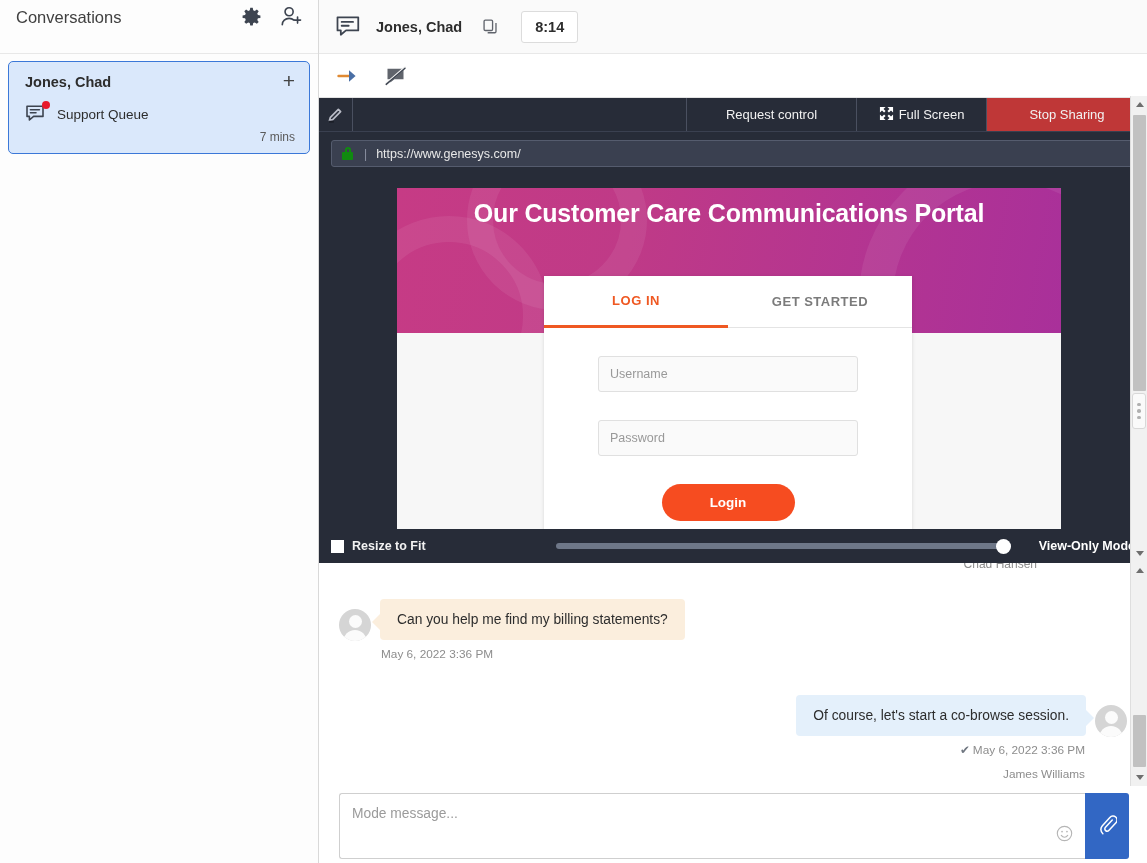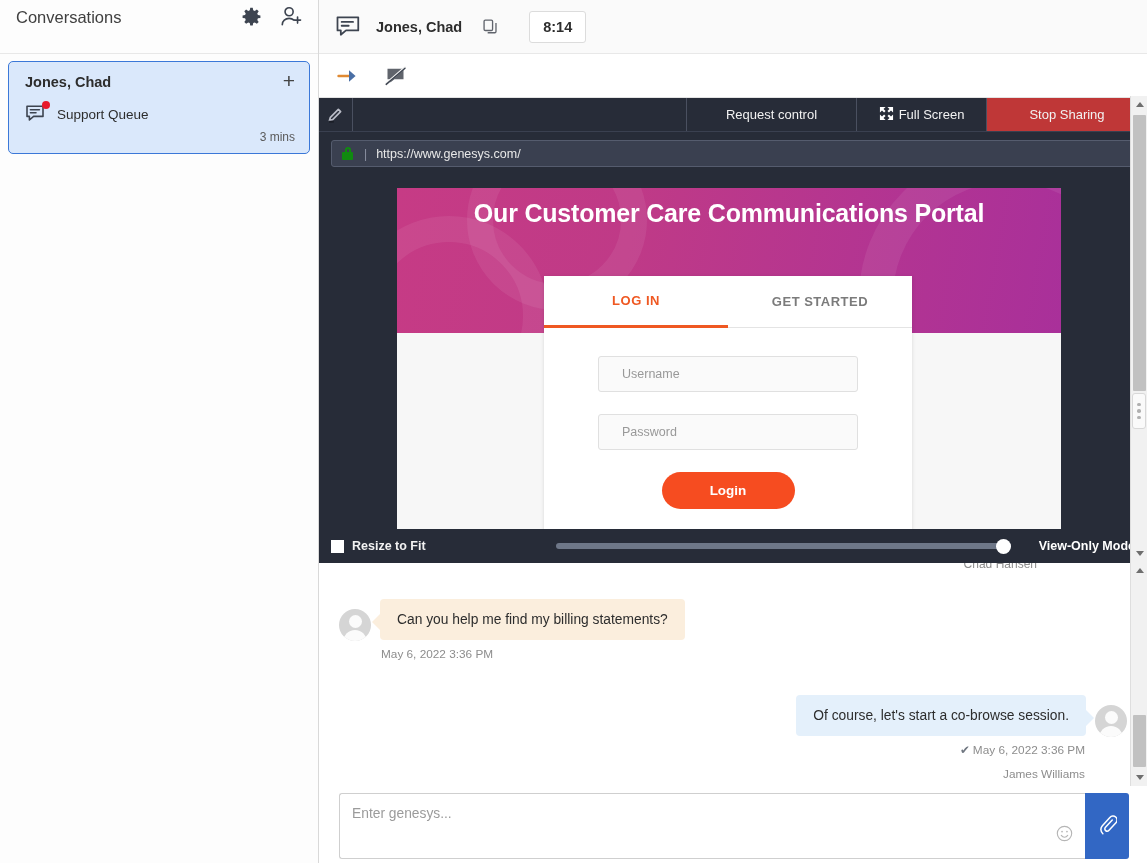--- a/index.html
+++ b/index.html
@@ -44,21 +44,21 @@
   .main { flex: 1; height: 863px; display: flex; flex-direction: column; background: #fff; position: relative; }
 
   .m-header {
     height: 54px; display: flex; align-items: center; padding: 0 16px;
     border-bottom: 1px solid #e8e8e8; background: #fafafa; flex: 0 0 54px;
   }
   .m-chat-icon { color: #3d4450; display: flex; margin-right: 14px; }
   .m-name { font-size: 14.5px; font-weight: bold; color: #2d2d2d; }
   .m-copy { margin-left: 20px; color: #60646c; display: flex; cursor: pointer; }
   .m-timer {
-    margin-left: 30px; border: 1px solid #dcdcdc; background: #fff; border-radius: 3px;
+    margin-left: 22px; border: 1px solid #dcdcdc; background: #fff; border-radius: 3px;
     padding: 7px 13px; font-size: 14.5px; font-weight: bold; color: #2d2d2d;
   }
 
   .m-actionbar {
     height: 44px; display: flex; align-items: center; gap: 26px;
     padding: 0 18px; border-bottom: 1px solid #e3e3e3; background: #fff; flex: 0 0 44px;
   }
 
   
   .cobrowse { position: relative; flex: 0 0 465px; background: #272c38; display: flex; flex-direction: column; }
@@ -106,22 +106,22 @@
   }
   .tabs { display: flex; height: 52px; }
   .tab { flex: 1; display: flex; align-items: center; justify-content: center;
          font-size: 13px; font-weight: bold; letter-spacing: 0.5px; cursor: pointer;
          border-bottom: 1px solid #e4e4e4; }
   .tab.active { color: #ef5822; border-bottom: 3px solid #ef5822; }
   .tab.inactive { color: #7b7b7b; }
   .form { padding: 28px 54px 0 54px; }
   .fld {
     height: 36px; border: 1px solid #e0e0e0; border-radius: 3px; background: #fafafa;
-    display: flex; align-items: center; padding: 0 23px; font-size: 12.5px; color: #999;
-    margin-bottom: 22px; cursor: text;
+    display: flex; align-items: center; padding: 0 11px; font-size: 12.5px; color: #999;
+    margin-bottom: 28px; cursor: text;
   }
   .login-btn {
     display: block; margin: 12px auto 0 auto; width: 133px; height: 37px;
     background: #f64c20; border: none; border-radius: 19px; color: #fff;
     font-size: 13.5px; font-weight: bold; cursor: pointer; font-family: inherit;
   }
 
   .cb-footer { height: 34px; display: flex; align-items: center; padding: 0 12px; background: #272c38; flex: 0 0 34px; }
   .cbx { width: 13px; height: 13px; background: #fff; margin-right: 8px; cursor: pointer; }
   .cb-ftxt { color: #f2f2f2; font-size: 12.5px; font-weight: bold; }
@@ -211,21 +211,21 @@
       <div class="conv-row2">
         <span class="conv-badge">
           <svg width="22" height="20" viewBox="0 0 22 20" fill="none" stroke="#3d4450" stroke-width="1.6">
             <path d="M2 3.2h16v10.2H8.6L4.4 17v-3.6H2z" stroke-linejoin="round"></path>
             <path d="M5.4 6.8h9M5.4 9.8h5.6" stroke-linecap="round"></path>
           </svg>
           <span class="dot"></span>
         </span>
         <span class="conv-queue">Support Queue</span>
       </div>
-      <div class="conv-time">3 mins</div>
+      <div class="conv-time">7 mins</div>
     </div>
   </div>
 
   <div class="main">
 
     <div class="m-header">
       <span class="m-chat-icon">
         <svg width="27" height="24" viewBox="0 0 26 23" fill="none" stroke="#3d4450" stroke-width="1.7">
           <path d="M2.4 2.2h20v12.6H10.6L5.6 19v-4.2H2.4z" stroke-linejoin="round"></path>
           <path d="M6.4 6.6h11M6.4 10.3h6.8" stroke-linecap="round"></path>
@@ -346,21 +346,21 @@
             <span class="chk">✔</span><span>May 6, 2022 3:36 PM</span>
           </div>
           <div class="sender">James Williams</div>
         </div>
         <span class="avatar"></span>
       </div>
     </div>
 
     <div class="composer">
       <div class="comp-box">
-        <span class="comp-ph">Enter genesys...</span>
+        <span class="comp-ph">Mode message...</span>
         <span class="emoji">
           <svg width="17" height="17" viewBox="0 0 18 18" fill="none" stroke="currentColor" stroke-width="1.2">
             <circle cx="9" cy="9" r="7.6"></circle>
               <circle cx="6.4" cy="7" r="0.9" fill="currentColor" stroke="none"></circle>
             <circle cx="11.6" cy="7" r="0.9" fill="currentColor" stroke="none"></circle>
             <path d="M5.6 11c.9 1.3 2 2 3.4 2s2.5-.7 3.4-2" stroke-linecap="round"></path>
           </svg>
         </span>
       </div>
       <div class="attach">

